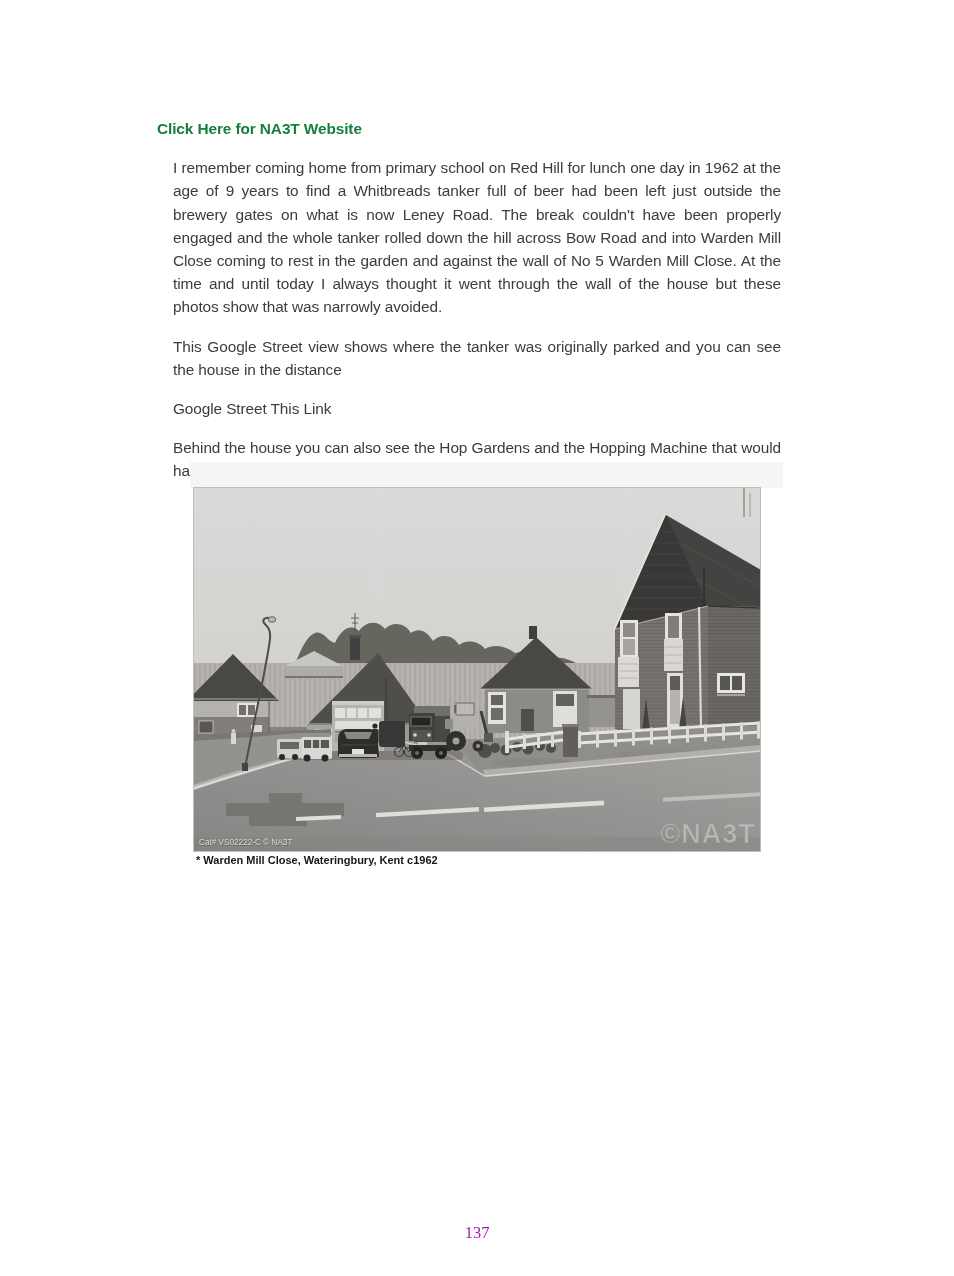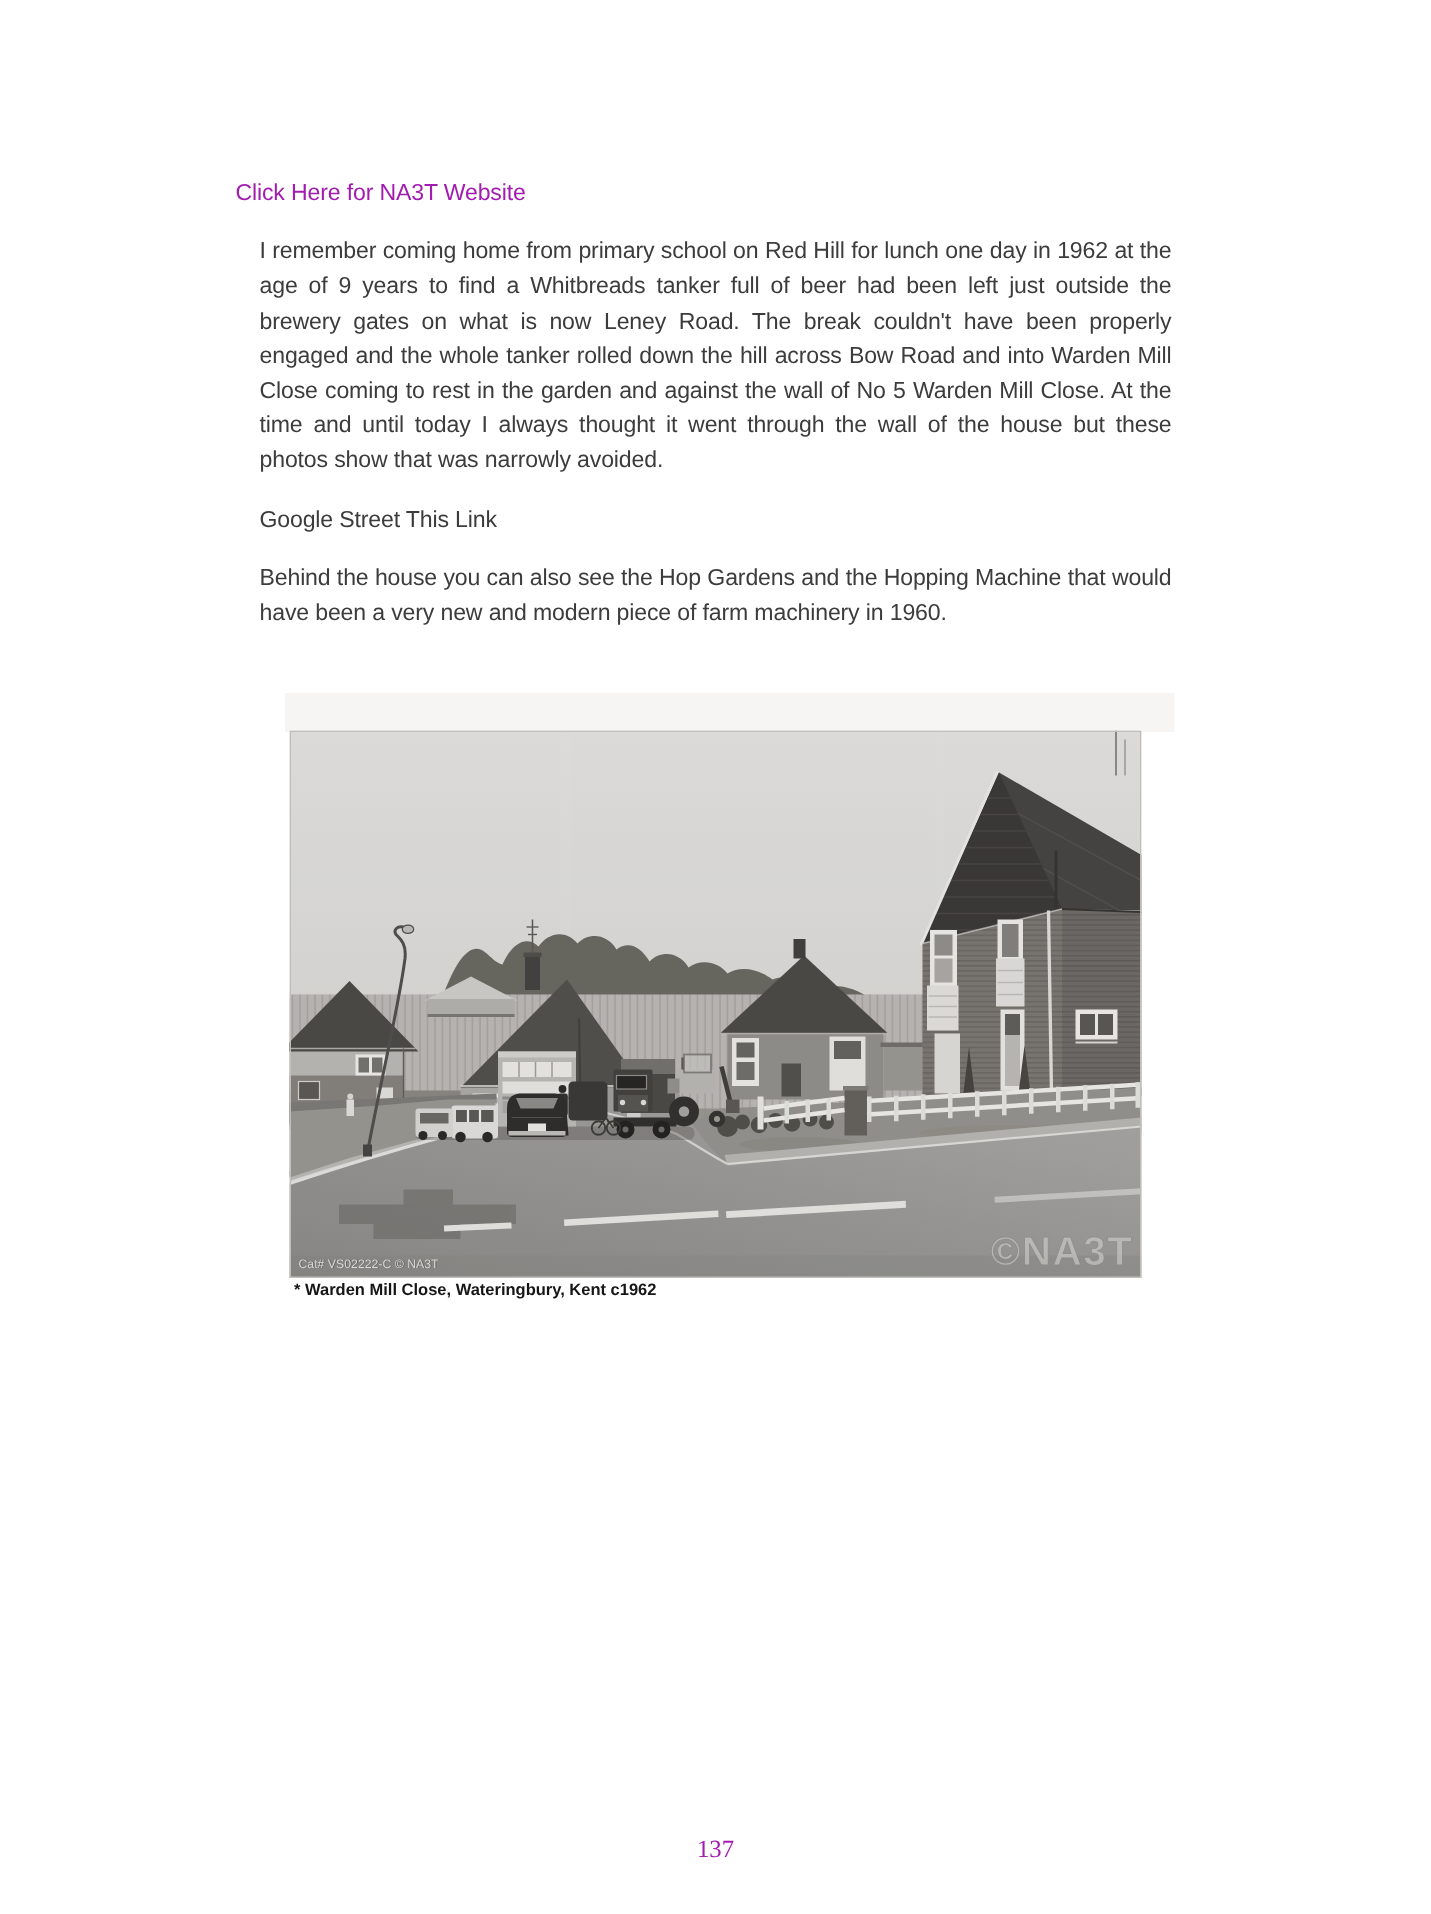--- a/index.html
+++ b/index.html
@@ -6,21 +6,21 @@
   body{
     width:954px;height:1276px;position:relative;background:#ffffff;
     font-family:"Liberation Sans", sans-serif;overflow:hidden;
   }
   .page{position:absolute;inset:0;}
   .text-block{
     position:absolute;left:157px;top:117px;width:640px;
     font-size:15.4px;line-height:23.2px;color:#3c3c3c;
     letter-spacing:-0.1px;
   }
-  .heading{font-weight:normal;color:#a21caf;}
+  .heading{font-weight:bold;color:#15803d;}
   .para{margin:16px;text-align:justify;}
   .link-line{text-align:left;}
   .photo-backdrop{
     position:absolute;left:190px;top:462px;width:593px;height:26px;
     background:#f6f5f4;
   }
   .photo-frame{
     position:absolute;left:193px;top:487px;width:568px;height:365px;
   }
   .photo-frame svg{display:block;}
@@ -34,20 +34,21 @@
   }
 </style>
 </head>
 <body>
 
 <div class="page">
 
   <div class="text-block">
     <div class="heading">Click Here for NA3T Website</div>
     <p class="para">I remember coming home from primary school on Red Hill for lunch one day in 1962 at the age of 9 years to find a Whitbreads tanker full of beer had been left just outside the brewery gates on what is now Leney Road. The break couldn't have been properly engaged and the whole tanker rolled down the hill across Bow Road and into Warden Mill Close coming to rest in the garden and against the wall of No 5 Warden Mill Close. At the time and until today I always thought it went through the wall of the house but these photos show that was narrowly avoided.</p>
+    <p class="para">This Google Street view shows where the tanker was originally parked and you can see the house in the distance</p>
     <div class="para link-line">Google Street This Link</div>
     <p class="para">Behind the house you can also see the Hop Gardens and the Hopping Machine that would have been a very new and modern piece of farm machinery in 1960.</p>
   </div>
 
   <div class="photo-backdrop"></div>
 
   <div class="photo-frame">
     <svg width="568" height="365" viewBox="0 0 568 365" xmlns="http://www.w3.org/2000/svg">
       <defs>
         <linearGradient id="sg" x1="0" y1="0" x2="0" y2="1">

